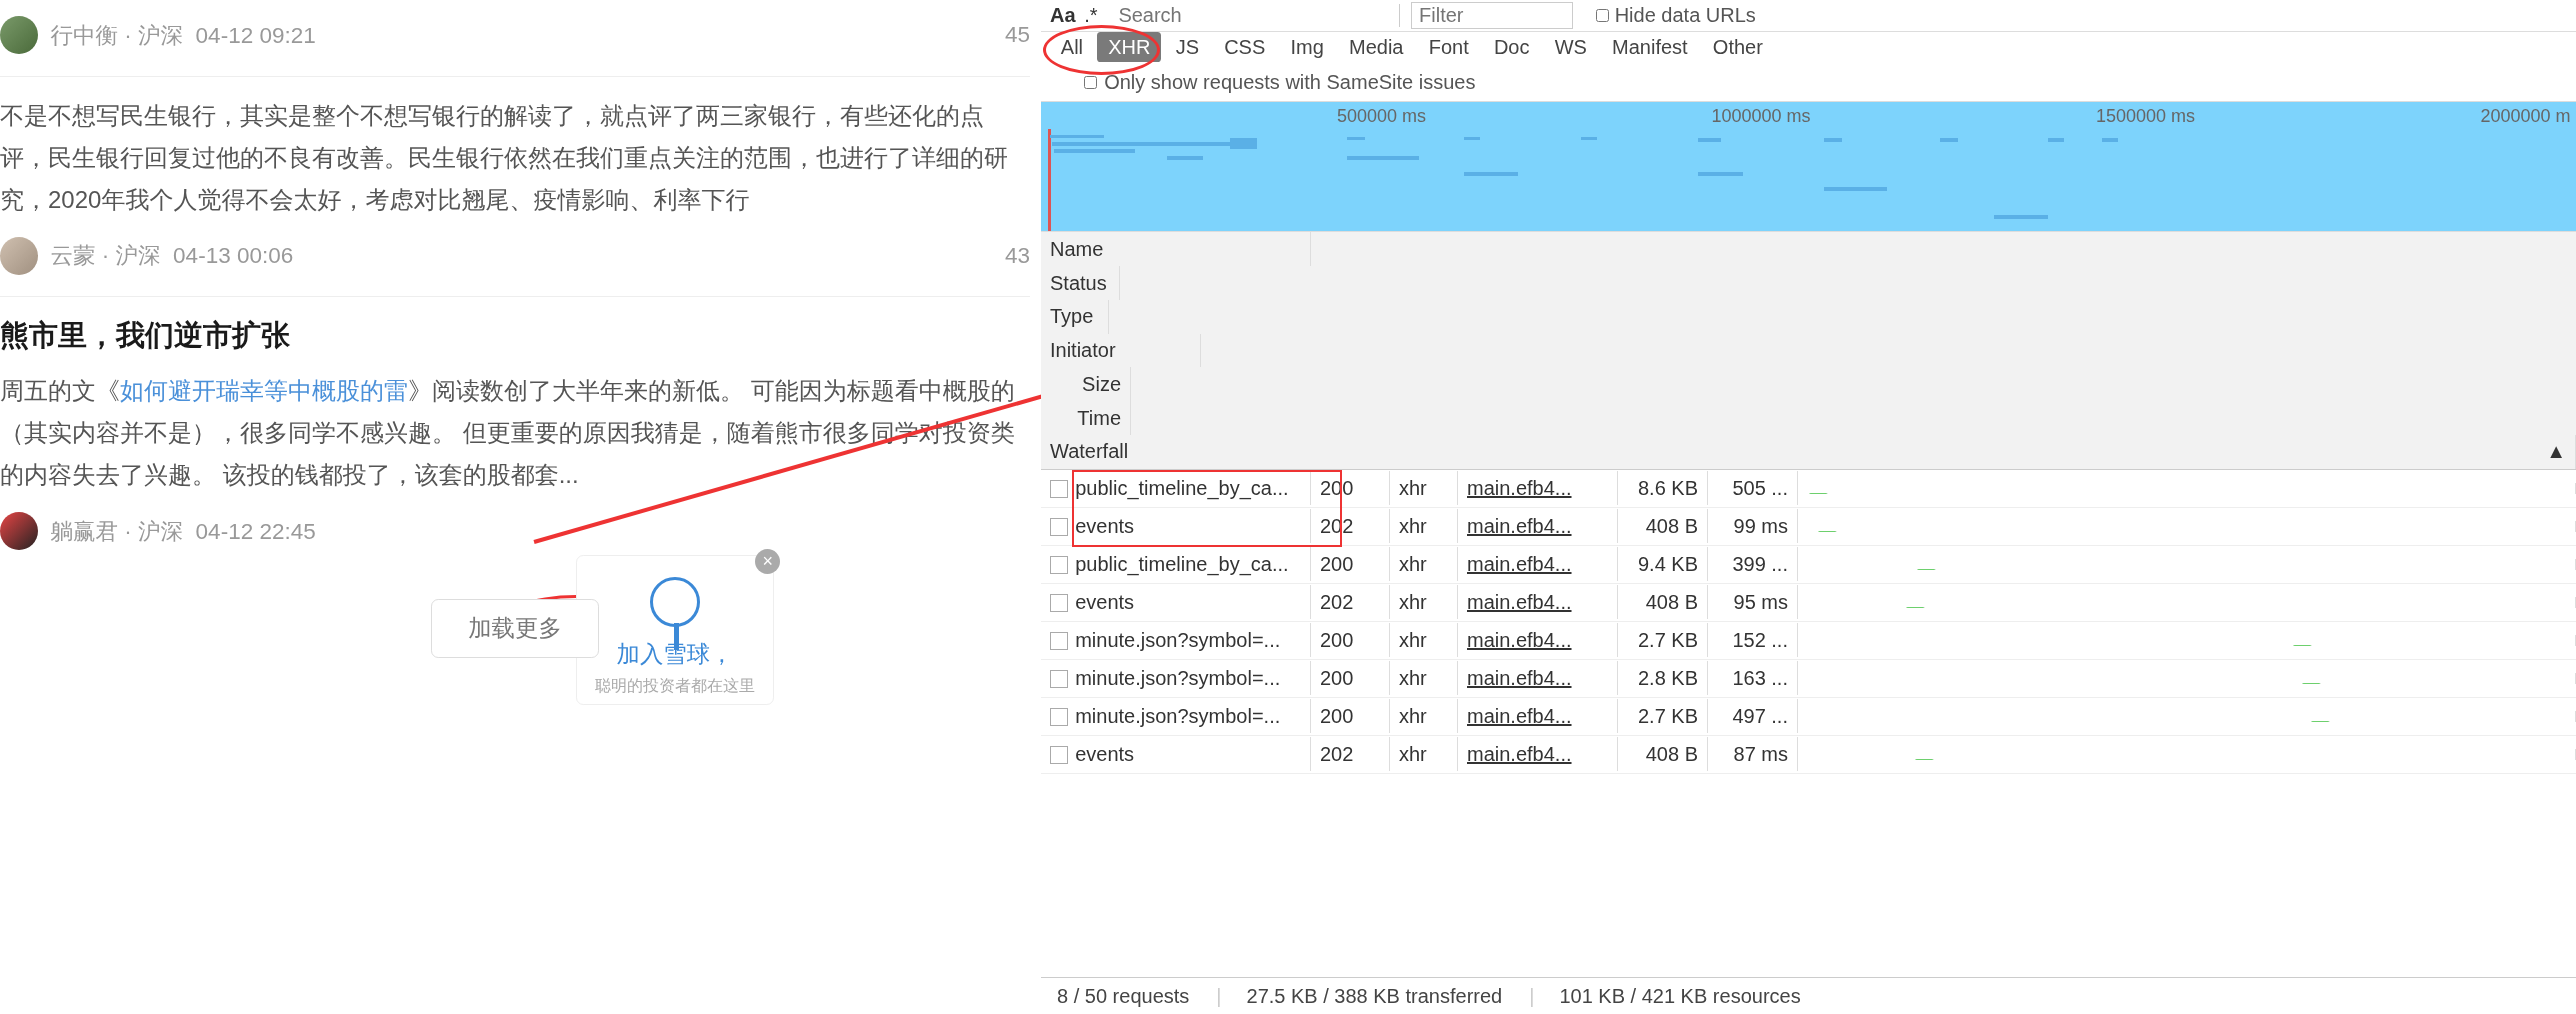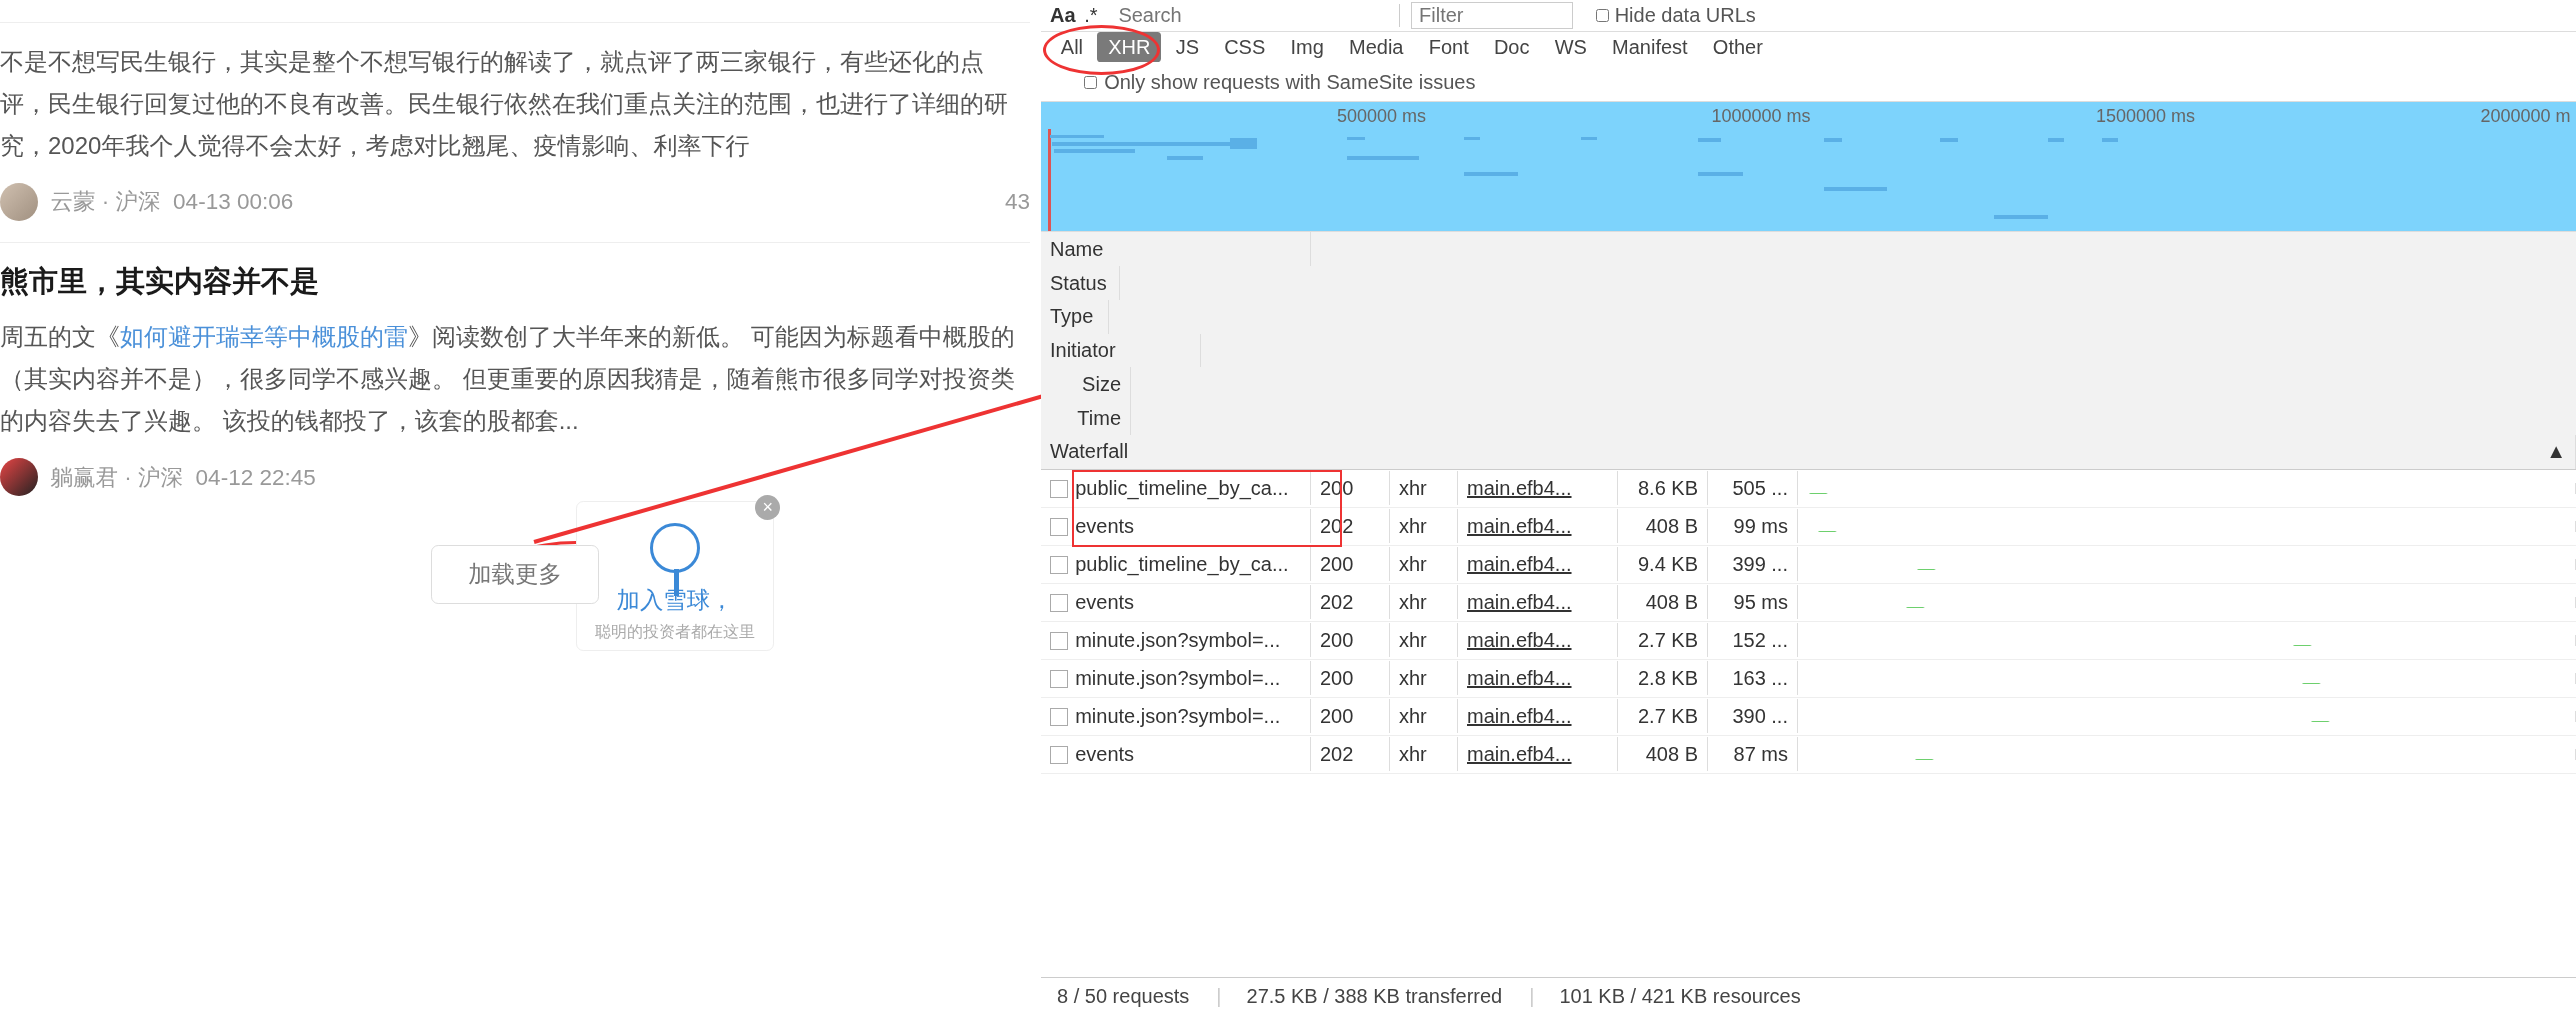--- a/index.html
+++ b/index.html
@@ -67,35 +67,42 @@
 .anno-arrow { position: absolute; left: 1455px; top: 318px; width: 0; height: 0; border: 12.6px solid transparent; border-left: 23.4px solid #e33; transform: rotate(-12deg); }
 
 .av1{background:linear-gradient(135deg,#7a9a6a,#4a6a3a);} .av2{background:linear-gradient(135deg,#d0c0b0,#a09080);} .av3{background:linear-gradient(135deg,#e84545,#222);} 
 </style>
 </head>
 <body>
 
 <div class="feed">
 
   <div class="post">
+    <div class="meta-row">
+      <div class="avatar av1"></div>
+      <span class="meta-text">
+        <span>行中衡</span> · <span>沪深</span>&nbsp;&nbsp;<span>04-12 09:21</span>
+      </span>
+      <span class="meta-count">45</span>
+    </div>
   </div>
 
   <div class="post">
     <div class="post-body">不是不想写民生银行，其实是整个不想写银行的解读了，就点评了两三家银行，有些还化的点评，民生银行回复过他的不良有改善。民生银行依然在我们重点关注的范围，也进行了详细的研究，2020年我个人觉得不会太好，考虑对比翘尾、疫情影响、利率下行</div>
     <div class="meta-row">
       <div class="avatar av2"></div>
       <span class="meta-text">
         <span>云蒙</span> · <span>沪深</span>&nbsp;&nbsp;<span>04-13 00:06</span>
       </span>
       <span class="meta-count">43</span>
     </div>
   </div>
 
   <div class="post" style="border-bottom:none;">
-    <div class="post-title">熊市里，其实内容并不是</div>
+    <div class="post-title">熊市里，我们逆市扩张</div>
     <div class="post-body">
       <span>周五的文《</span><a>如何避开瑞幸等中概股的雷</a><span>》阅读数创了大半年来的新低。 可能因为标题看中概股的（其实内容并不是），很多同学不感兴趣。 但更重要的原因我猜是，随着熊市很多同学对投资类的内容失去了兴趣。 该投的钱都投了，该套的股都套...</span>
     </div>
     <div class="meta-row">
       <div class="avatar av3"></div>
       <span class="meta-text">
         <span>躺赢君</span> · <span>沪深</span>&nbsp;&nbsp;<span>04-12 22:45</span>
       </span>
     </div>
   </div>
@@ -257,21 +264,21 @@
         <div class="c-wf">
           <div class="wf-bar" style="left:504px;width:7.2px;"></div>
         </div>
       </div>
       <div class="dt-row">
         <div class="c-name"><span class="chk"></span>minute.json?symbol=...</div>
         <div class="c-status">200</div>
         <div class="c-type">xhr</div>
         <div class="c-init"><span>main.efb4...</span></div>
         <div class="c-size">2.7 KB</div>
-        <div class="c-time">390 ...</div>
+        <div class="c-time">497 ...</div>
         <div class="c-wf">
           <div class="wf-bar" style="left:513px;width:9px;"></div>
         </div>
       </div>
       <div class="dt-row">
         <div class="c-name"><span class="chk"></span>events</div>
         <div class="c-status">202</div>
         <div class="c-type">xhr</div>
         <div class="c-init"><span>main.efb4...</span></div>
         <div class="c-size">408 B</div>

